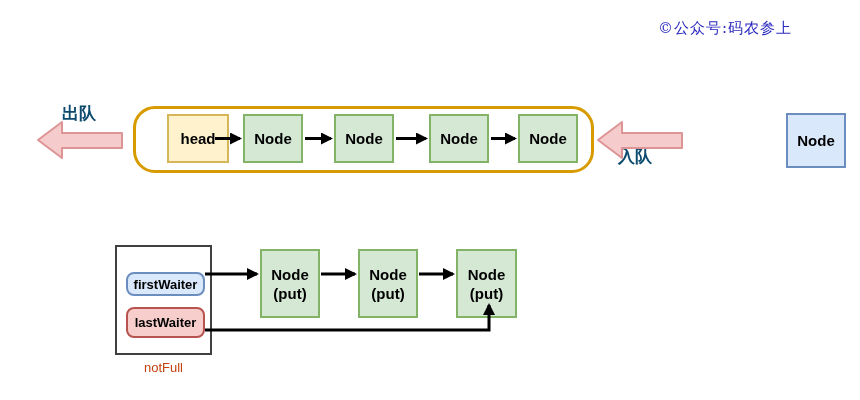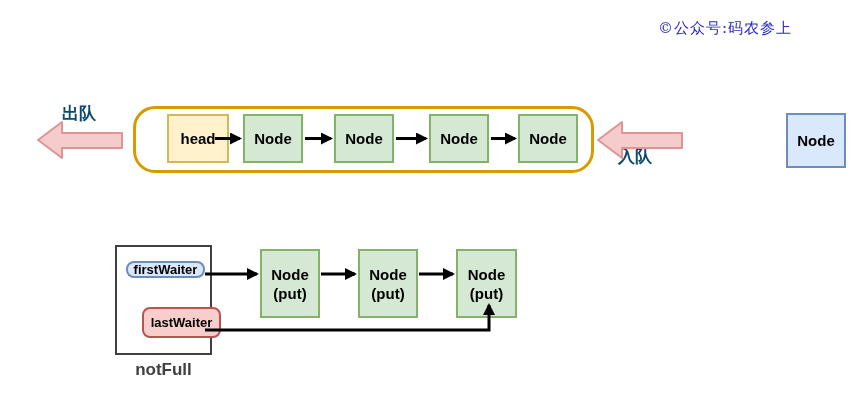--- a/index.html
+++ b/index.html
@@ -22,29 +22,29 @@
     z-index:1;
   }
   .box{
     position:absolute;display:flex;align-items:center;justify-content:center;
     font-size:15px;font-weight:bold;color:#000;box-sizing:border-box;z-index:2;
     text-align:center;line-height:19px;
   }
   .box.yellow{background:var(--yellow-fill);border:2px solid var(--yellow-border);}
   .box.green{background:var(--green-fill);border:2px solid var(--green-border);}
   .box.blue{background:var(--blue-fill);border:2px solid var(--blue-border);}
-  .box.red{background:var(--red-fill);border:2px solid var(--red-border);margin-left:16px;}
+  .box.red{background:var(--red-fill);border:2px solid var(--red-border);}
   .box.rounded{border-radius:8px;font-size:13px;}
   .notfull-box{
     position:absolute;left:115px;top:245px;width:97px;height:110px;
     border:2px solid var(--container-border);background:#fff;box-sizing:border-box;z-index:1;
   }
   .notfull-label{
     position:absolute;left:115px;top:360px;width:97px;text-align:center;
-    font-size:17px;font-weight:bold;color:#404040;
+    font-size:13px;font-weight:normal;color:#c2410c;
   }
   .put-lines{display:flex;flex-direction:column;}
   svg.overlay{position:absolute;left:0;top:0;z-index:3;pointer-events:none;}
   .connector{stroke:var(--connector-black);stroke-width:3;fill:none;}
   .arrowhead{fill:var(--connector-black);}
   .block-arrow{fill:var(--arrow-pink-fill);stroke:var(--arrow-pink-border);stroke-width:2;stroke-linejoin:round;}
 </style>
 </head>
 <body>
 
@@ -59,21 +59,21 @@
 
   <div class="box yellow" style="left:167px;top:114px;width:62px;height:49px;">head</div>
   <div class="box green" style="left:243px;top:114px;width:60px;height:49px;">Node</div>
   <div class="box green" style="left:334px;top:114px;width:60px;height:49px;">Node</div>
   <div class="box green" style="left:429px;top:114px;width:60px;height:49px;">Node</div>
   <div class="box green" style="left:518px;top:114px;width:60px;height:49px;">Node</div>
 
   <div class="box blue" style="left:786px;top:113px;width:60px;height:55px;">Node</div>
 
   <div class="notfull-box"></div>
-  <div class="box blue rounded" style="left:126px;top:261px;width:79px;height:17px;">firstWaiter</div>
+  <div class="box blue rounded" style="left:126px;top:272px;width:79px;height:24px;">firstWaiter</div>
   <div class="box red rounded" style="left:126px;top:307px;width:79px;height:31px;">lastWaiter</div>
   <div class="notfull-label">notFull</div>
 
   <div class="box green" style="left:260px;top:249px;width:60px;height:69px;">
     <span class="put-lines">
       <span>Node</span>
       <span>(put)</span>
     </span>
   </div>
   <div class="box green" style="left:358px;top:249px;width:60px;height:69px;">

